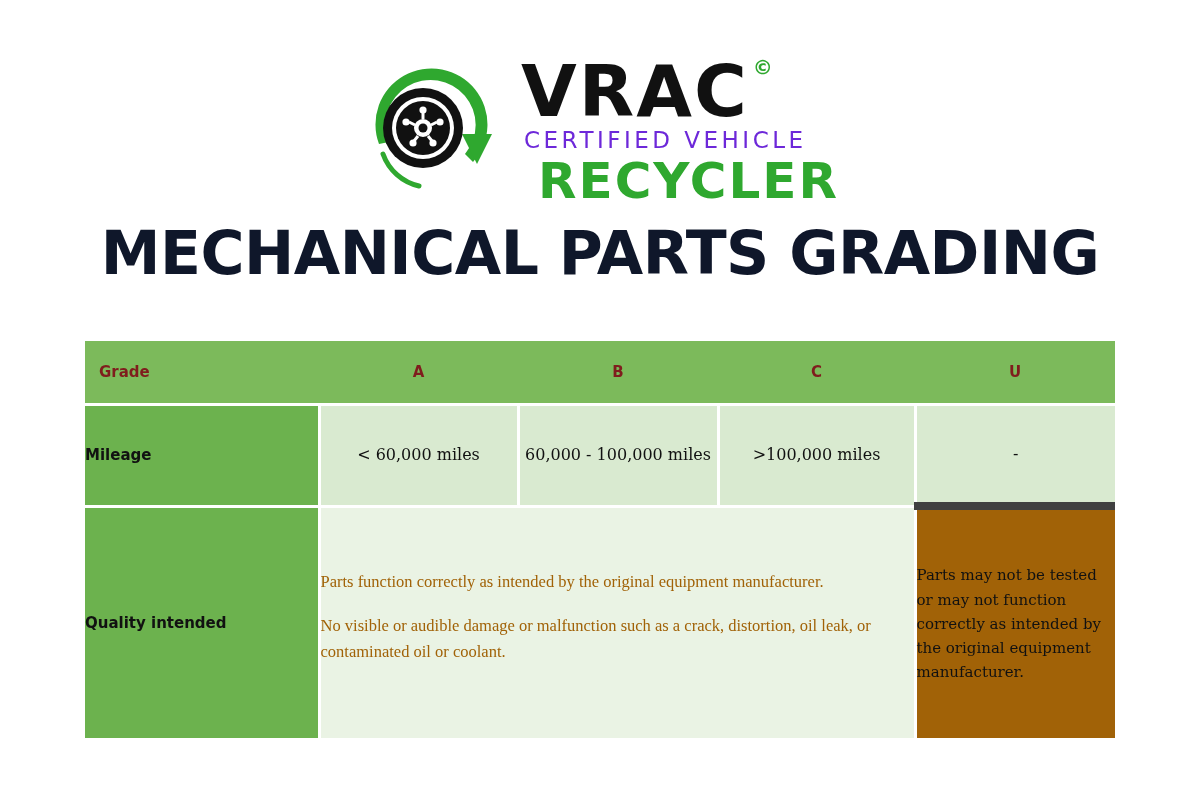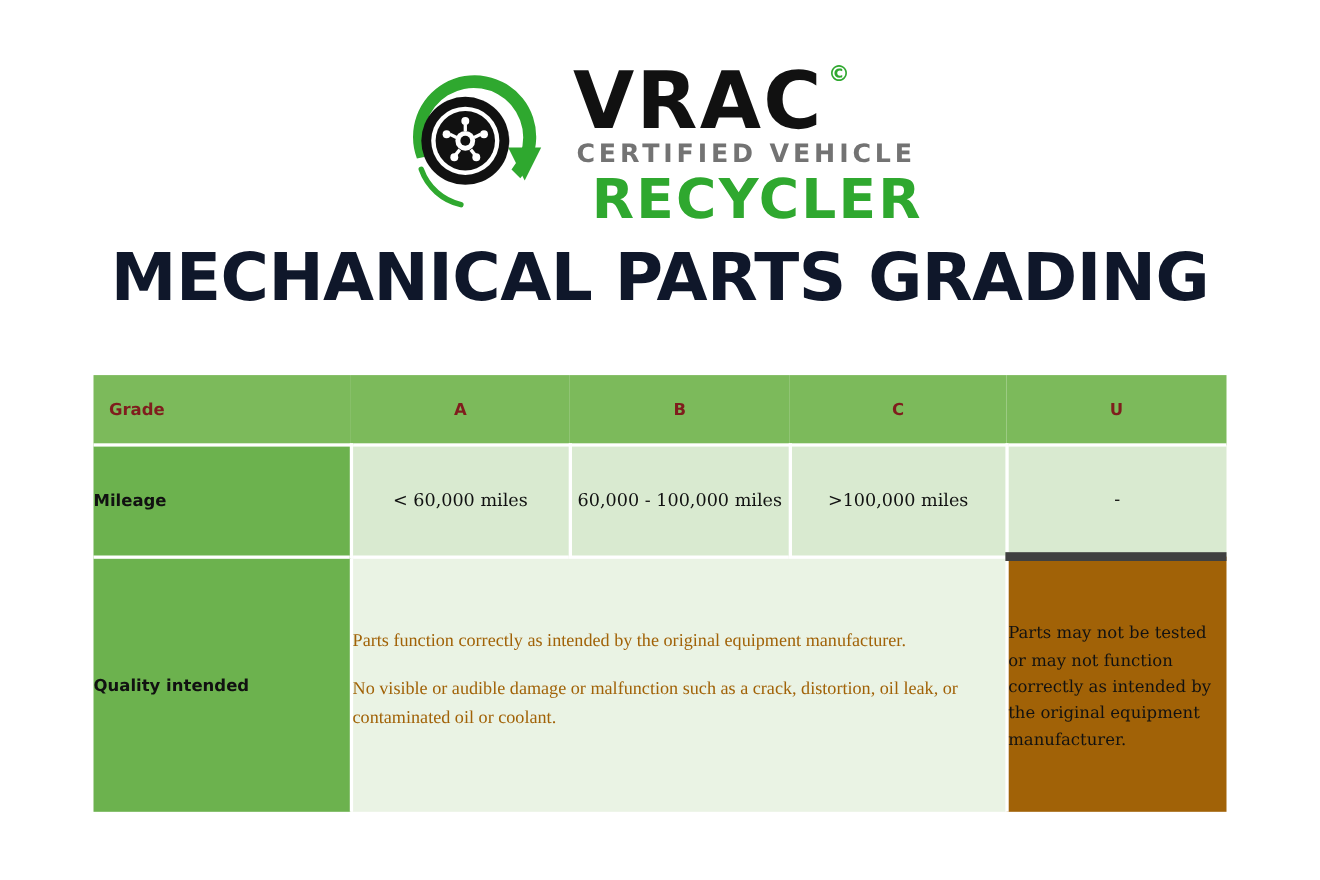--- a/index.html
+++ b/index.html
@@ -64,24 +64,24 @@
   .logo-vrac .reg {
     position: absolute;
     top: 2px;
     right: -26px;
     font-size: 20px;
     color: #2fa82f;
     font-weight: bold;
   }
   .logo-sub {
     font-family: "DejaVu Sans", sans-serif;
-    font-weight: bold;
+    font-weight: normal;
     font-size: 23px;
     letter-spacing: 3.5px;
-    color: #737373;
+    color: #6d28d9;
     margin-top: 2px;
     margin-left: 3px;
   }
   .logo-recycler {
     font-family: "DejaVu Sans", sans-serif;
     font-weight: bold;
     font-size: 50px;
     letter-spacing: 2px;
     color: #2fa82f;
     margin-top: 4px;

